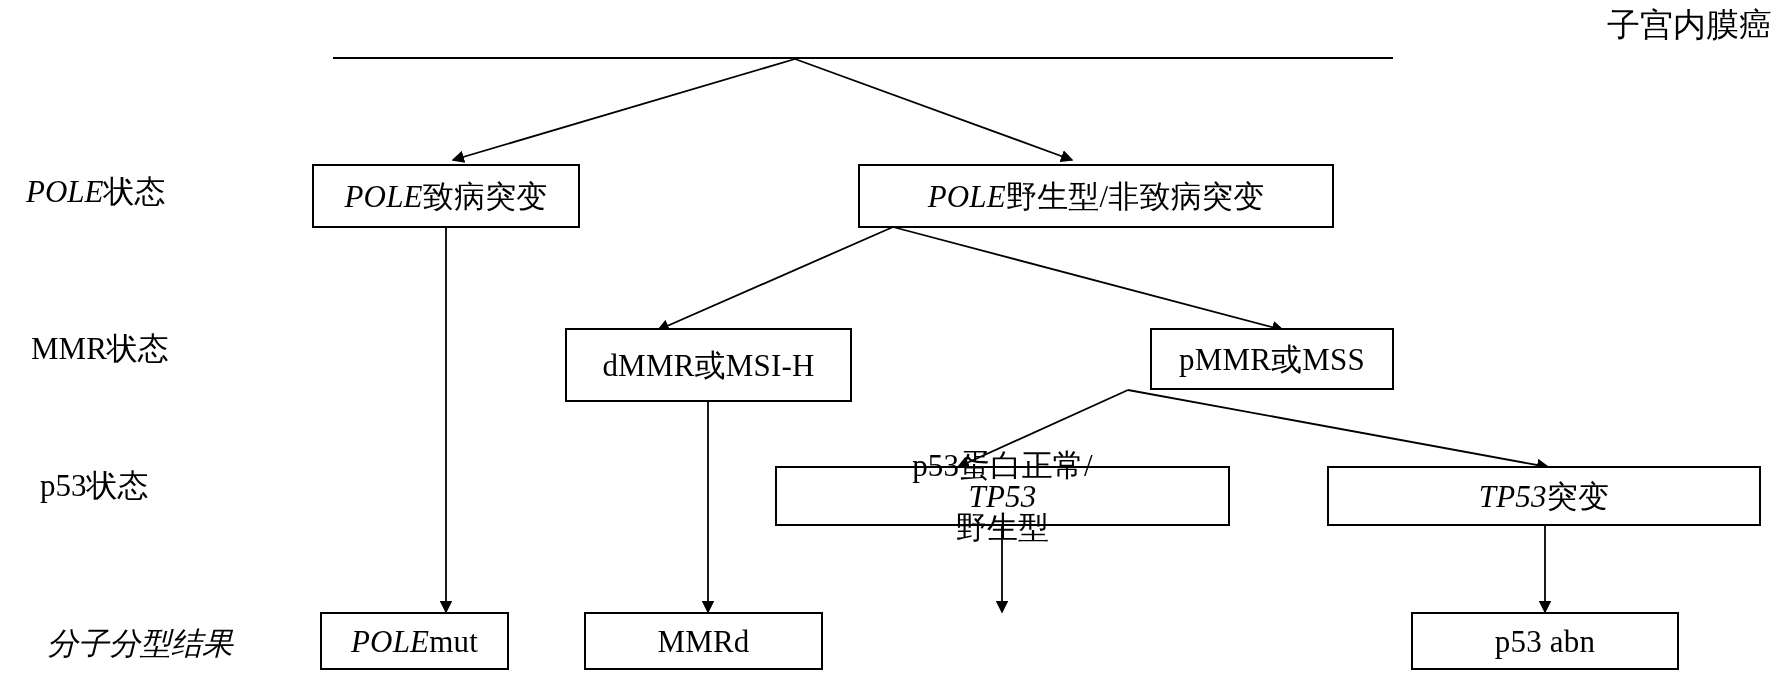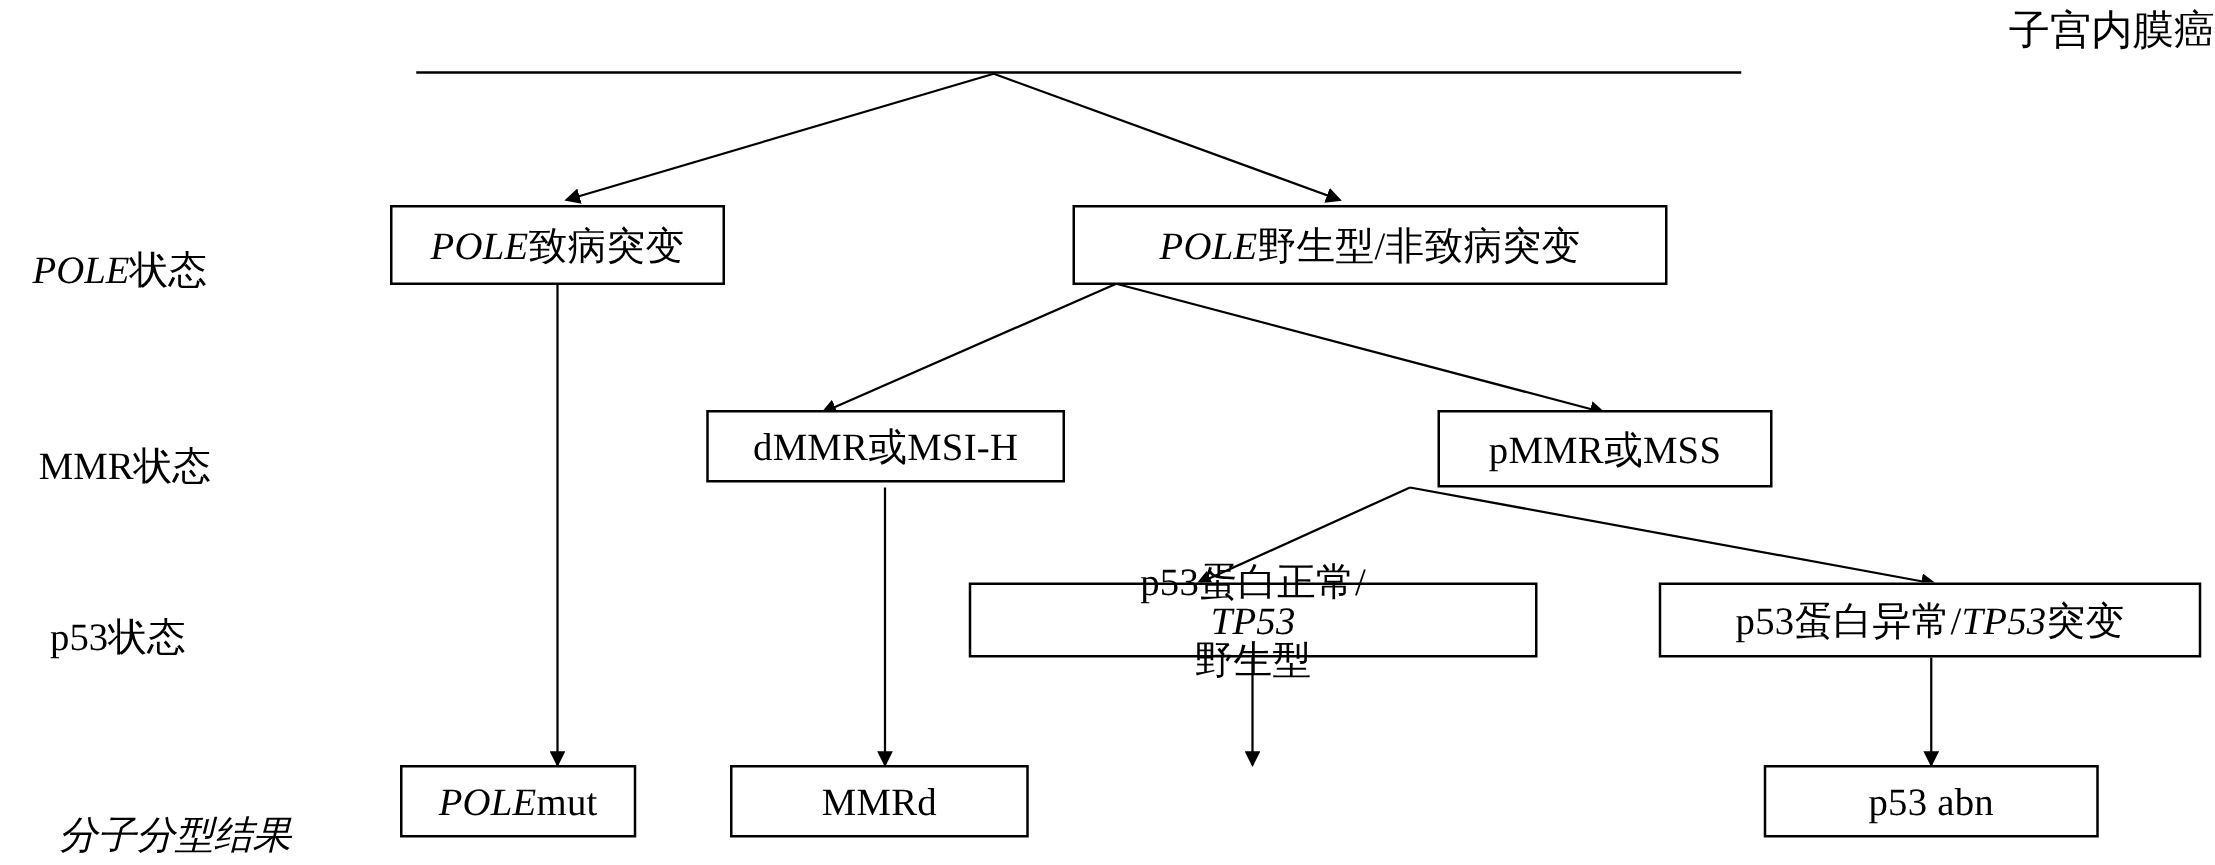--- a/index.html
+++ b/index.html
@@ -54,21 +54,20 @@
     position: absolute;
     background: #000000;
     height: 2px;
   }
   .row-label {
     position: absolute;
     font-size: 31px;
     line-height: 1;
     white-space: nowrap;
     text-align: left;
-    margin-top: 24px;
   }
   .gene {
     font-style: italic;
   }
 </style>
 </head>
 <body>
 
 <div id="canvas">
 
@@ -119,36 +118,35 @@
   <div class="node" style="left:312px; top:164px; width:268px; height:64px;">
     <span class="gene">POLE</span>
       <span>致病突变</span>
   </div>
 
   <div class="node" style="left:858px; top:164px; width:476px; height:64px;">
     <span class="gene">POLE</span>
       <span>野生型/非致病突变</span>
   </div>
 
-  <div class="node" style="left:565px; top:328px; width:287px; height:58px;">
+  <div class="node" style="left:565px; top:328px; width:287px; height:74px;">
     <span>dMMR或MSI-H</span>
   </div>
 
-  <div class="node" style="left:1150px; top:328px; width:268px; height:62px;">
+  <div class="node" style="left:1150px; top:328px; width:244px; height:62px;">
     <span>pMMR或MSS</span>
   </div>
 
   <div class="node" style="left:775px; top:466px; width:455px; height:60px;flex-direction:column;">
     <span>p53蛋白正常/</span>
       <span class="gene">TP53</span>
       <span>野生型</span>
   </div>
 
   <div class="node" style="left:1327px; top:466px; width:434px; height:60px;">
-    <span>p53蛋白异常/</span>
       <span class="gene">TP53</span>
       <span>突变</span>
   </div>
 
   <div class="node" style="left:320px; top:612px; width:189px; height:58px;">
     <span class="gene">POLE</span>
       <span> mut</span>
   </div>
 
   <div class="node" style="left:584px; top:612px; width:239px; height:58px;">

